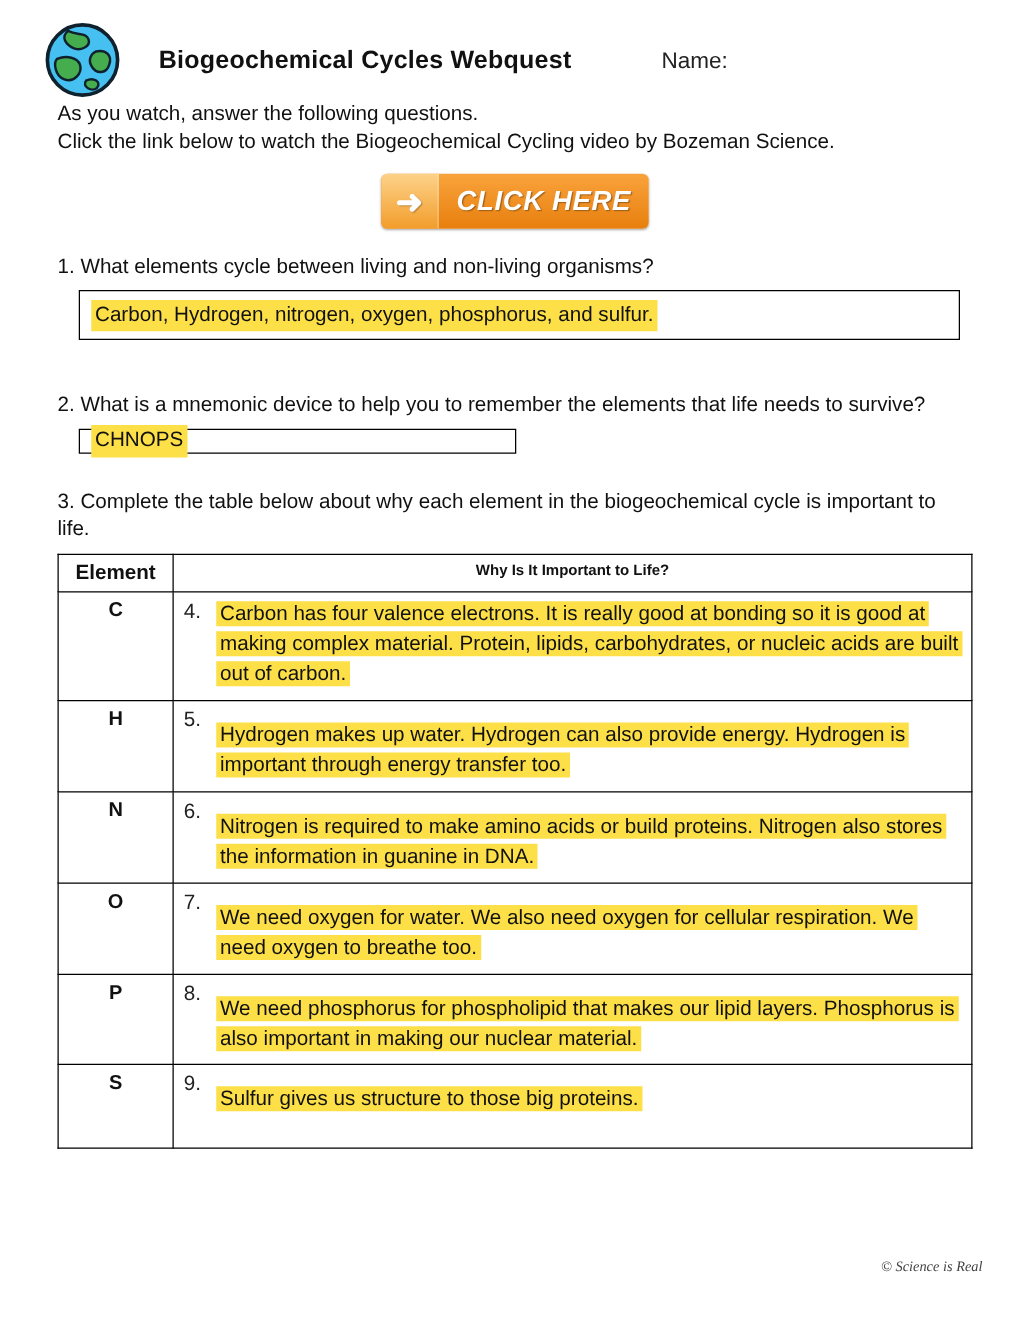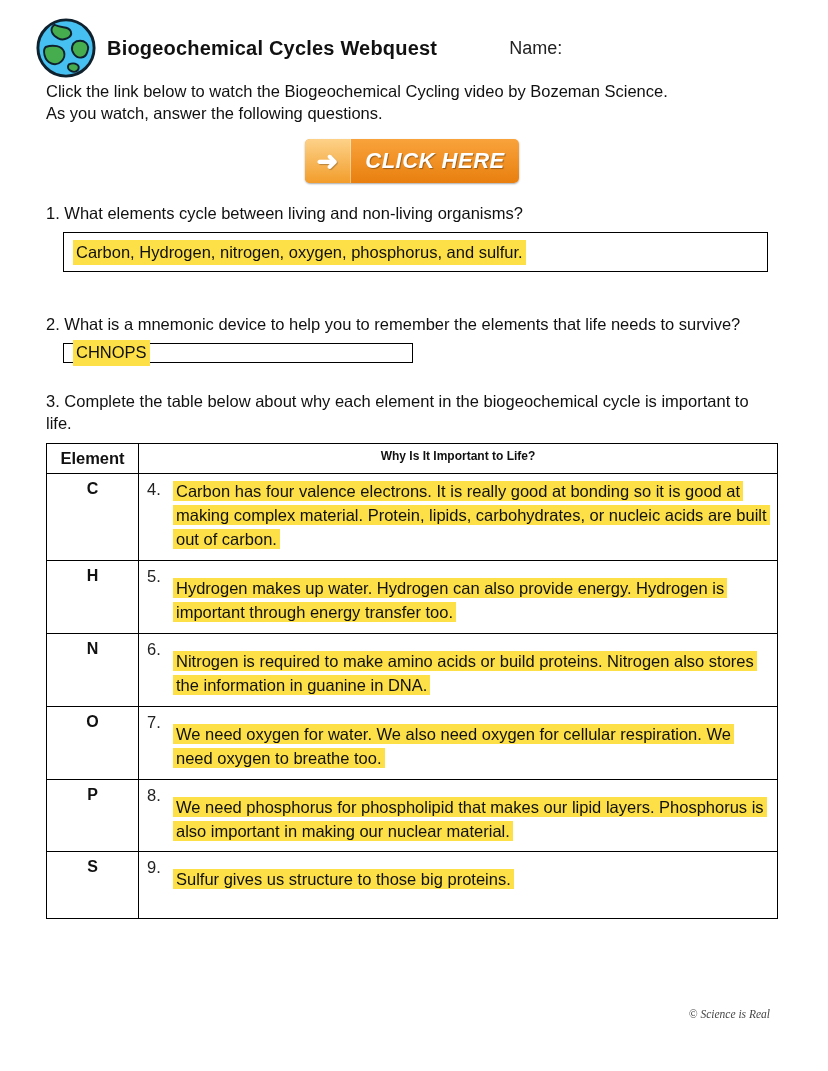--- a/index.html
+++ b/index.html
@@ -6,21 +6,21 @@
   html,body { background:#ffffff; }
   .page {
     width:828px; height:1071px; margin:0 auto; position:relative;
     background:#ffffff; color:#111;
     font-family:"Liberation Sans", sans-serif; font-size:16.5px;
     overflow:hidden;
   }
   
   .header { display:flex; align-items:center; padding:16px 0 0 35px; height:80px; }
   .globe { width:62px; height:62px; flex:0 0 auto; }
-  .doc-title { font-size:20px; font-weight:bold; margin-left:10px; letter-spacing:.2px; }
+  .doc-title { font-size:20px; font-weight:bold; margin-left:30px; letter-spacing:.2px; }
   .name-label { margin-left:72px; font-size:18px; color:#222; }
 
   .content { margin:0 50px 0 46px; }
 
   .task-heading { margin-top:12px; font-weight:bold; font-size:16.5px; }
   .instr { line-height:1.35; }
 
   
   .btn-row { margin-top:14px; display:flex; justify-content:center; }
   .click-btn {
@@ -63,21 +63,21 @@
   td.el-cell { text-align:center; font-weight:bold; padding-top:6px; font-size:16px; }
   td.ans-cell { padding:6px 10px 8px 8px; }
   .ans-inner { display:flex; align-items:flex-start; min-height:52px; }
   tr.body-row { height:66px; }
   tr.body-row.last { height:59px; }
   .num { width:26px; flex:0 0 auto; color:#222; }
   .ans-text { flex:1; line-height:1.45; }
   .ans-text.drop { margin-top:10px; }
 
   .footer {
-    position:absolute; right:58px; top:1008px;
+    position:absolute; right:42px; top:1008px;
     font-family:"Liberation Serif", serif; font-style:italic;
     font-size:11.5px; color:#444;
   }
 </style>
 </head>
 <body>
 
 <div class="page">
 
   <div class="header">
@@ -89,22 +89,22 @@
         <path d="M43 25 C51 23 57 28 54 36 C52 43 44 44 40 38 C36 32 39 27 43 25Z" fill="#46ad4e" stroke="#10212e" stroke-width="2"></path>
         <path d="M35 49 C41 46 48 50 44 55 C40 59 31 54 35 49Z" fill="#46ad4e" stroke="#10212e" stroke-width="2"></path>
       </svg>
     </span>
     <span class="doc-title">Biogeochemical Cycles Webquest</span>
     <span class="name-label">Name:</span>
   </div>
 
   <div class="content">
 
+    <div class="instr">As you watch, answer the following questions.</div>
     <div class="instr">Click the link below to watch the Biogeochemical Cycling video by Bozeman Science.</div>
-    <div class="instr">As you watch, answer the following questions.</div>
 
     <div class="btn-row">
       <div class="click-btn">
         <span class="arrow-box">
           <span class="arrow-glyph">➜</span>
         </span>
         <span class="btn-label">CLICK HERE</span>
       </div>
     </div>
 

